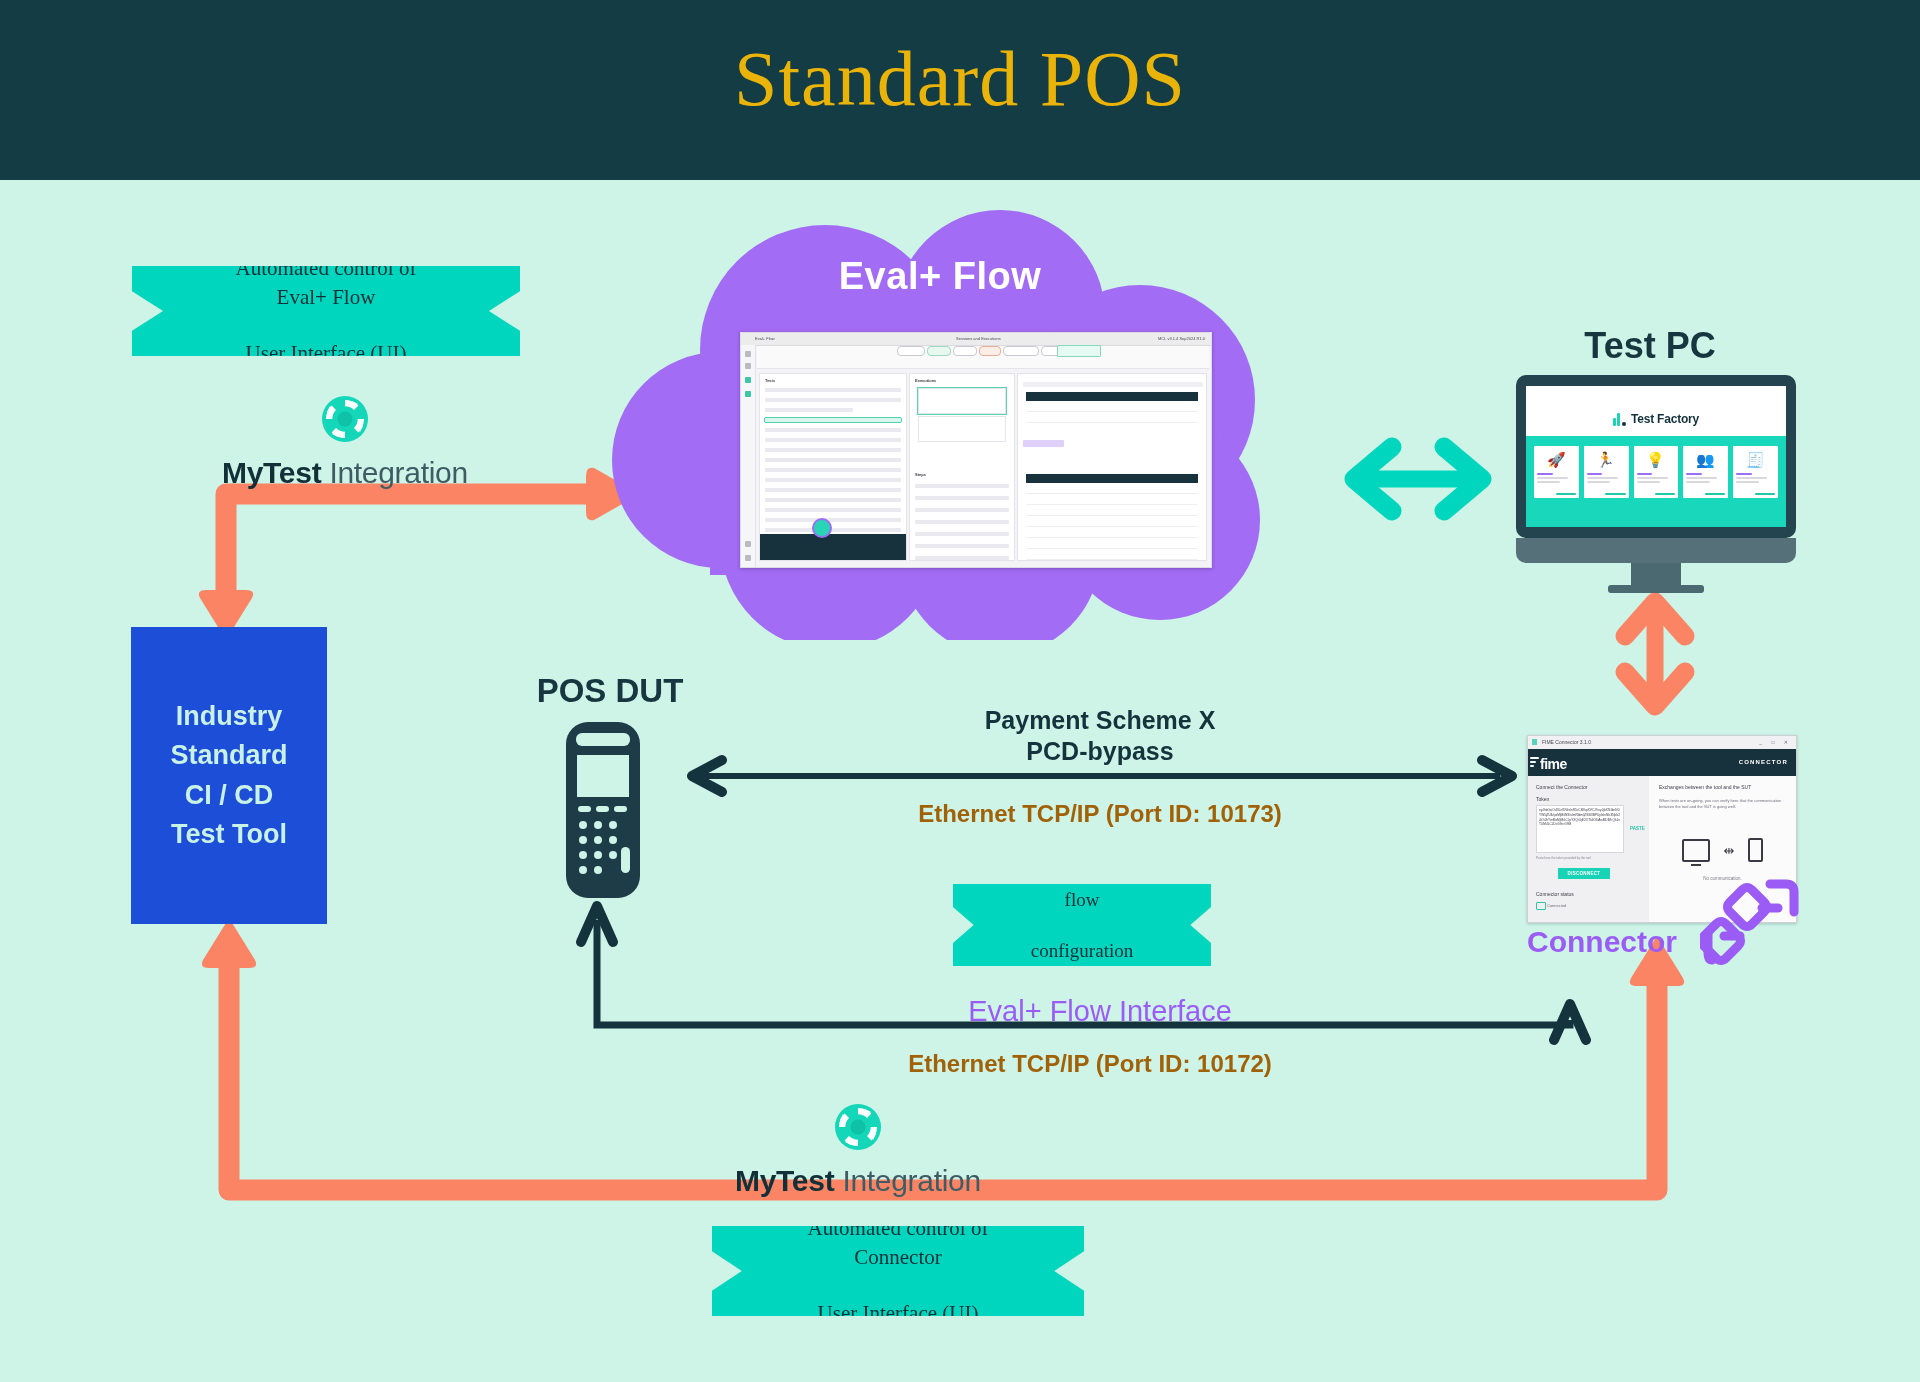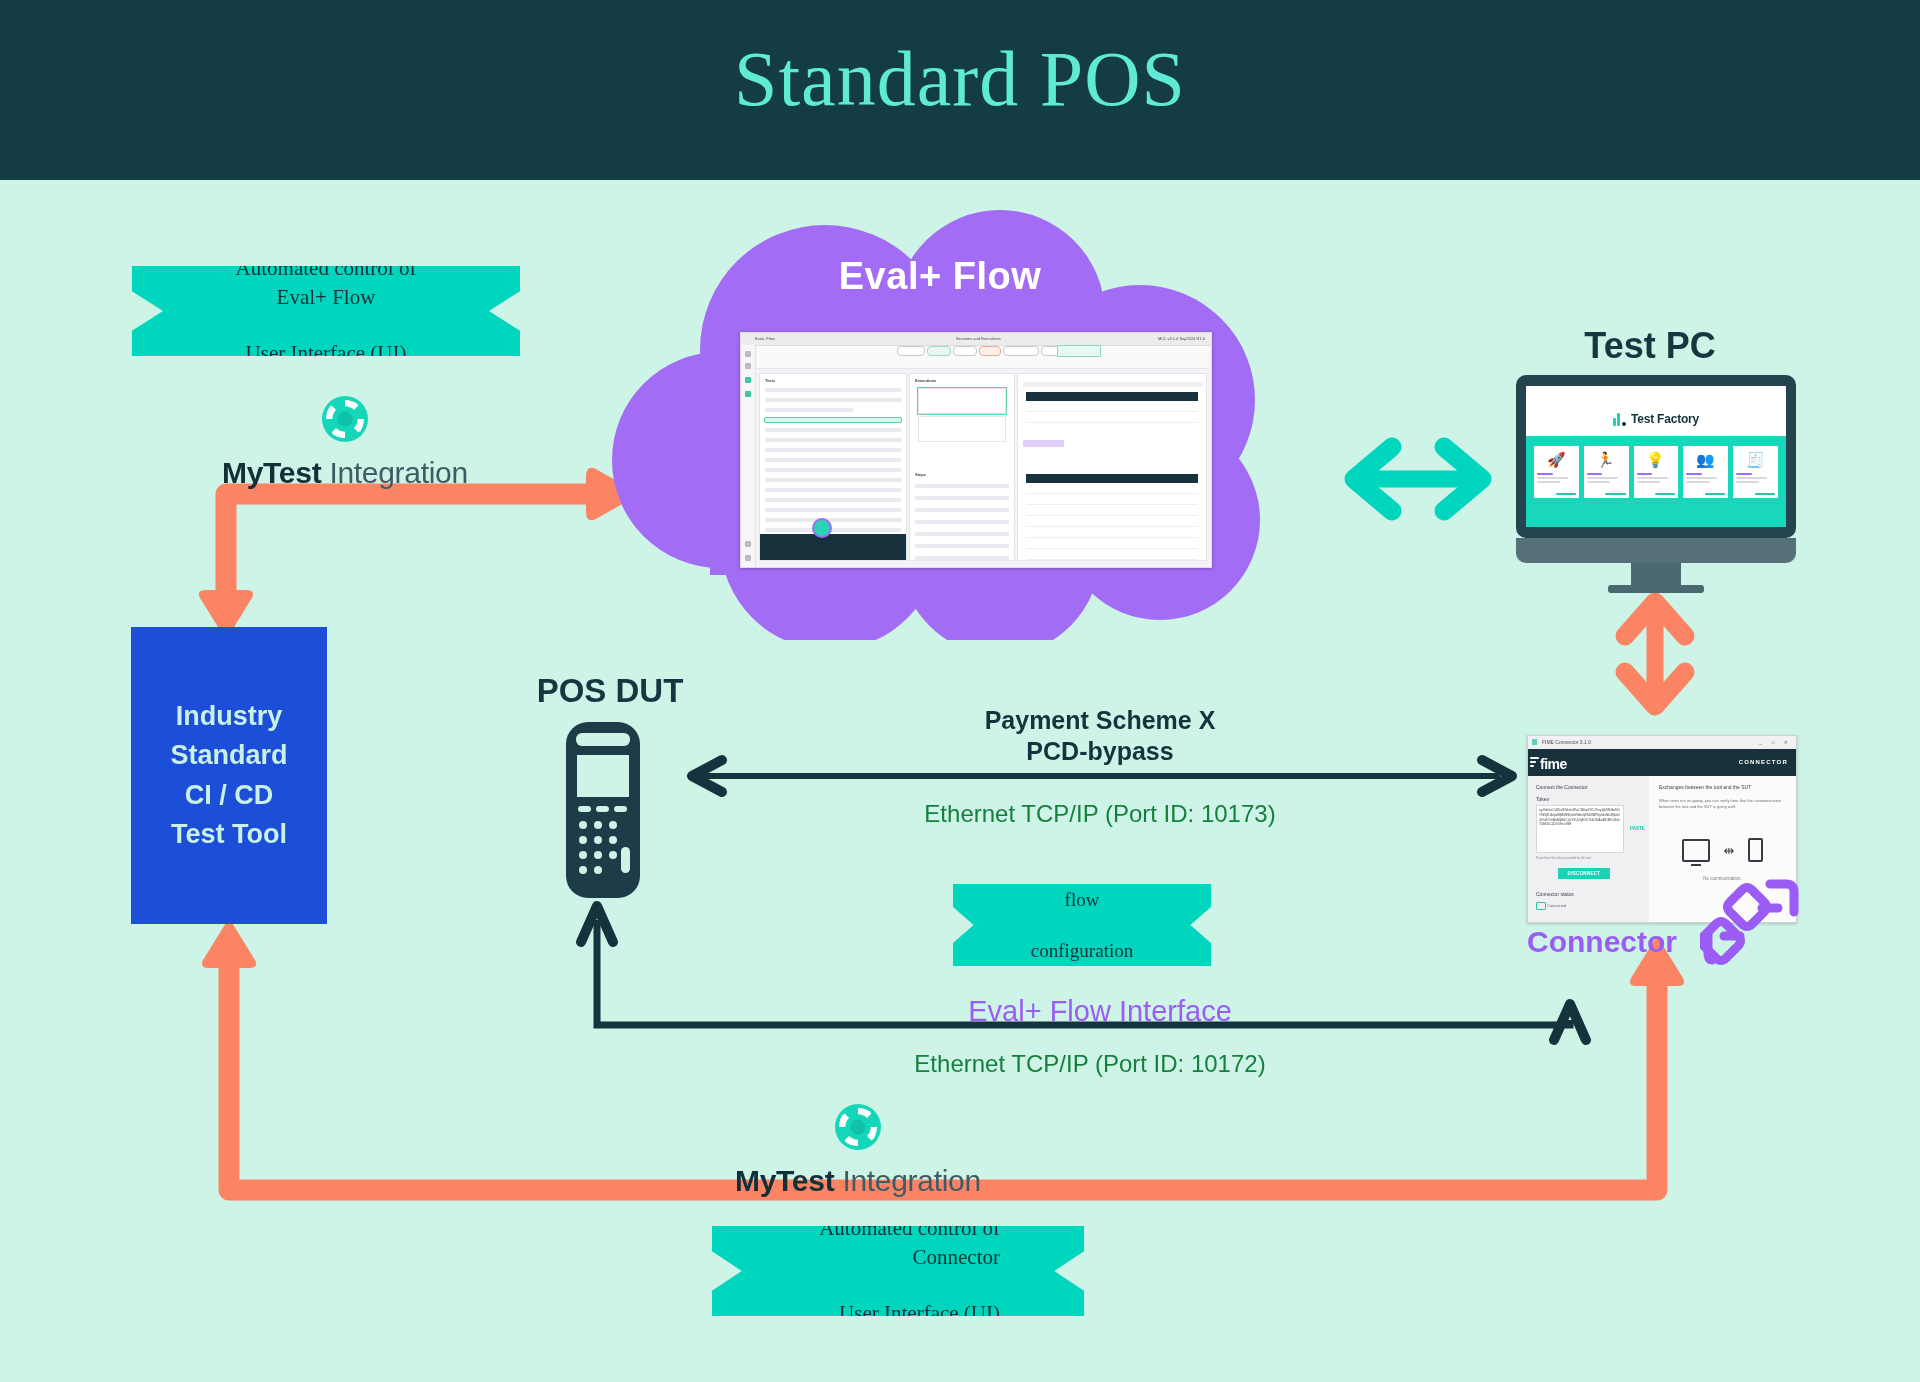--- a/index.html
+++ b/index.html
@@ -14,40 +14,40 @@
 
   
   .header{
     position:absolute;left:0;top:0;width:1920px;height:180px;
     background:#133c45;
   }
   .header-title{
     position:absolute;left:0;top:34px;width:1920px;
     text-align:center;
     font-family:"Liberation Serif", serif;
-    font-size:78px;color:#5eead4;letter-spacing:1px;
+    font-size:78px;color:#eab308;letter-spacing:1px;
   }
 
   
   .ribbon{
     position:absolute;
     background:#00d6bd;
     color:#123038;
     display:flex;align-items:center;justify-content:center;
     text-align:center;
     line-height:1.35;
     font-size:21px;
     -webkit-clip-path:polygon(0% 0%,100% 0%,100% 28%,92% 50%,100% 72%,100% 100%,0% 100%,0% 72%,8% 50%,0% 28%);
             clip-path:polygon(0% 0%,100% 0%,100% 28%,92% 50%,100% 72%,100% 100%,0% 100%,0% 72%,8% 50%,0% 28%);
   }
   .ribbon span{display:block;padding:0 42px;font-family:Liberation Serif, serif;}
 
   #ribbon-eval{left:132px;top:266px;width:388px;height:90px;}
   #ribbon-transaction{left:953px;top:884px;width:258px;height:82px;font-size:19px;}
-  #ribbon-connector{left:712px;top:1226px;width:372px;height:90px;text-align:right;}
+  #ribbon-connector{left:712px;top:1226px;width:372px;height:90px;}
 
   
   .mytest{position:absolute;display:flex;align-items:center;gap:14px;flex-direction:column;}
   #mytest-top{left:222px;top:396px;}
   #mytest-bottom{left:735px;top:1104px;}
   .mytest-mark{width:46px;height:46px;position:relative;flex:0 0 auto;}
   .mytest-name{font-size:30px;color:#132f38;font-weight:bold;letter-spacing:-.3px;white-space:nowrap;}
   .mytest-name .light{font-weight:normal;color:#3f5b63;}
 
   
@@ -155,21 +155,21 @@
     font-size:30px;font-weight:bold;color:#9b5cf6;}
   #plug-icon{position:absolute;left:1700px;top:878px;width:104px;height:88px;}
 
   
   #posdut-label{position:absolute;left:500px;top:672px;width:220px;text-align:center;
     font-size:33px;font-weight:bold;color:#163640;}
   #posdut{position:absolute;left:566px;top:722px;width:74px;height:176px;}
 
   
   .lbl-bold{position:absolute;font-weight:bold;color:#14333d;text-align:center;}
-  .lbl-gray{position:absolute;color:#15803d;font-weight:normal;text-align:center;}
+  .lbl-gray{position:absolute;color:#a16207;font-weight:bold;text-align:center;}
   #lbl-scheme{left:800px;top:705px;width:600px;font-size:25px;line-height:1.25;}
   #lbl-eth-top{left:800px;top:800px;width:600px;font-size:24px;}
   #lbl-evalif{left:800px;top:995px;width:600px;font-size:29px;font-weight:normal;color:#9b5cf6;text-align:center;position:absolute;}
   #lbl-eth-bot{left:790px;top:1050px;width:600px;font-size:24px;}
 
   
   #wires{position:absolute;left:0;top:0;width:1920px;height:1382px;pointer-events:none;}
 </style>
 </head>
 <body>

